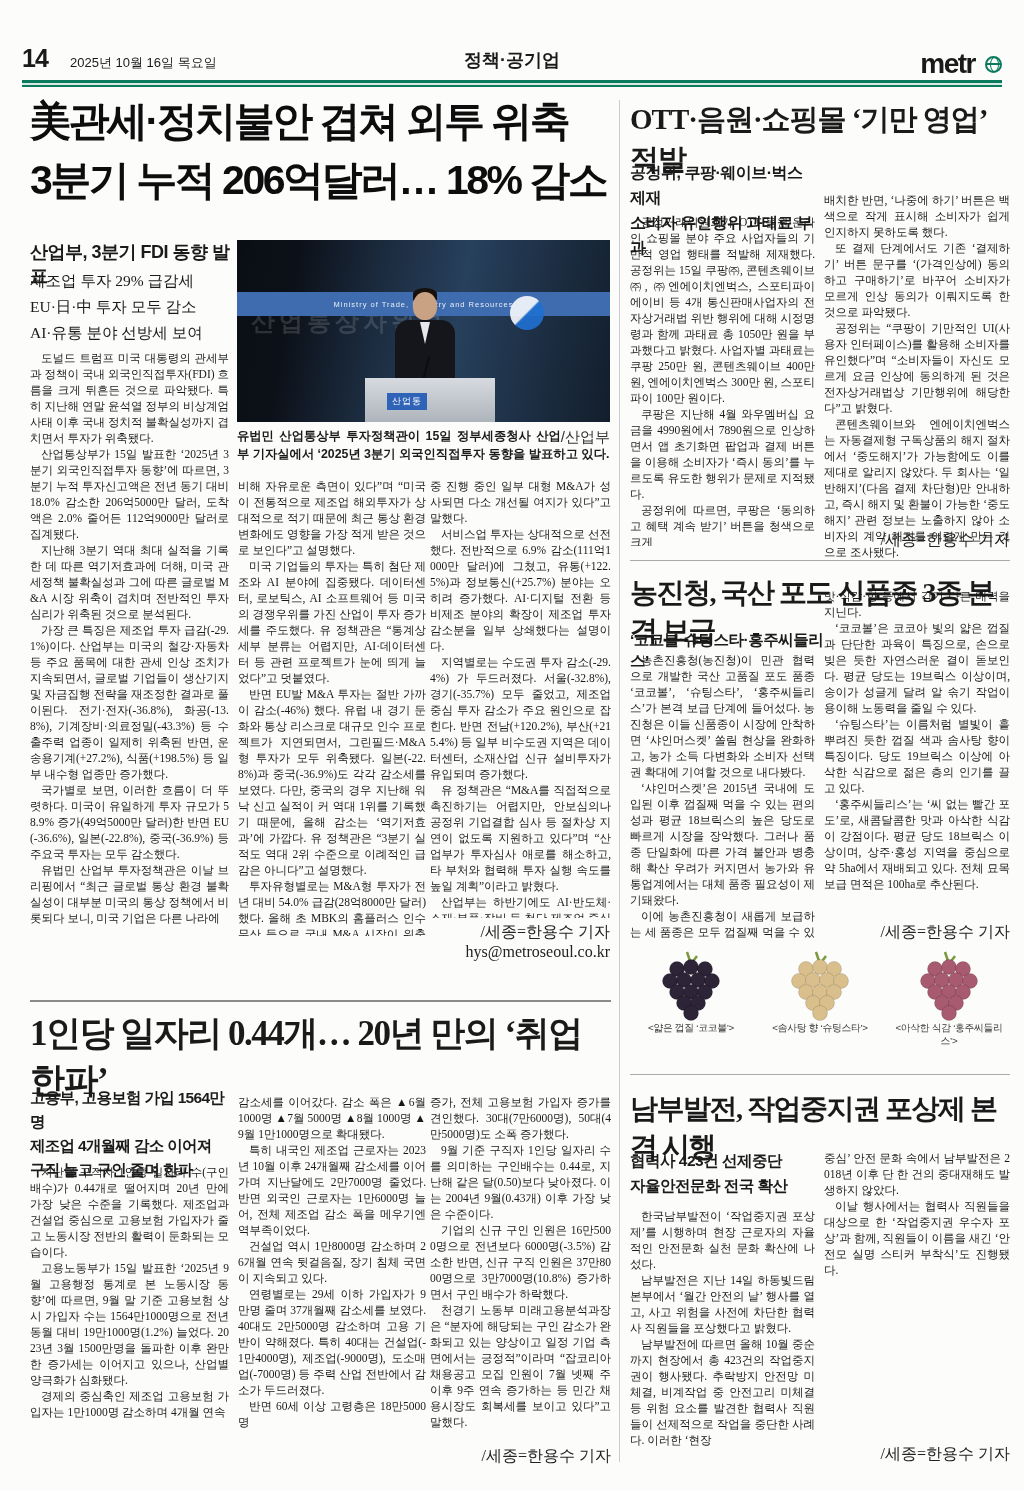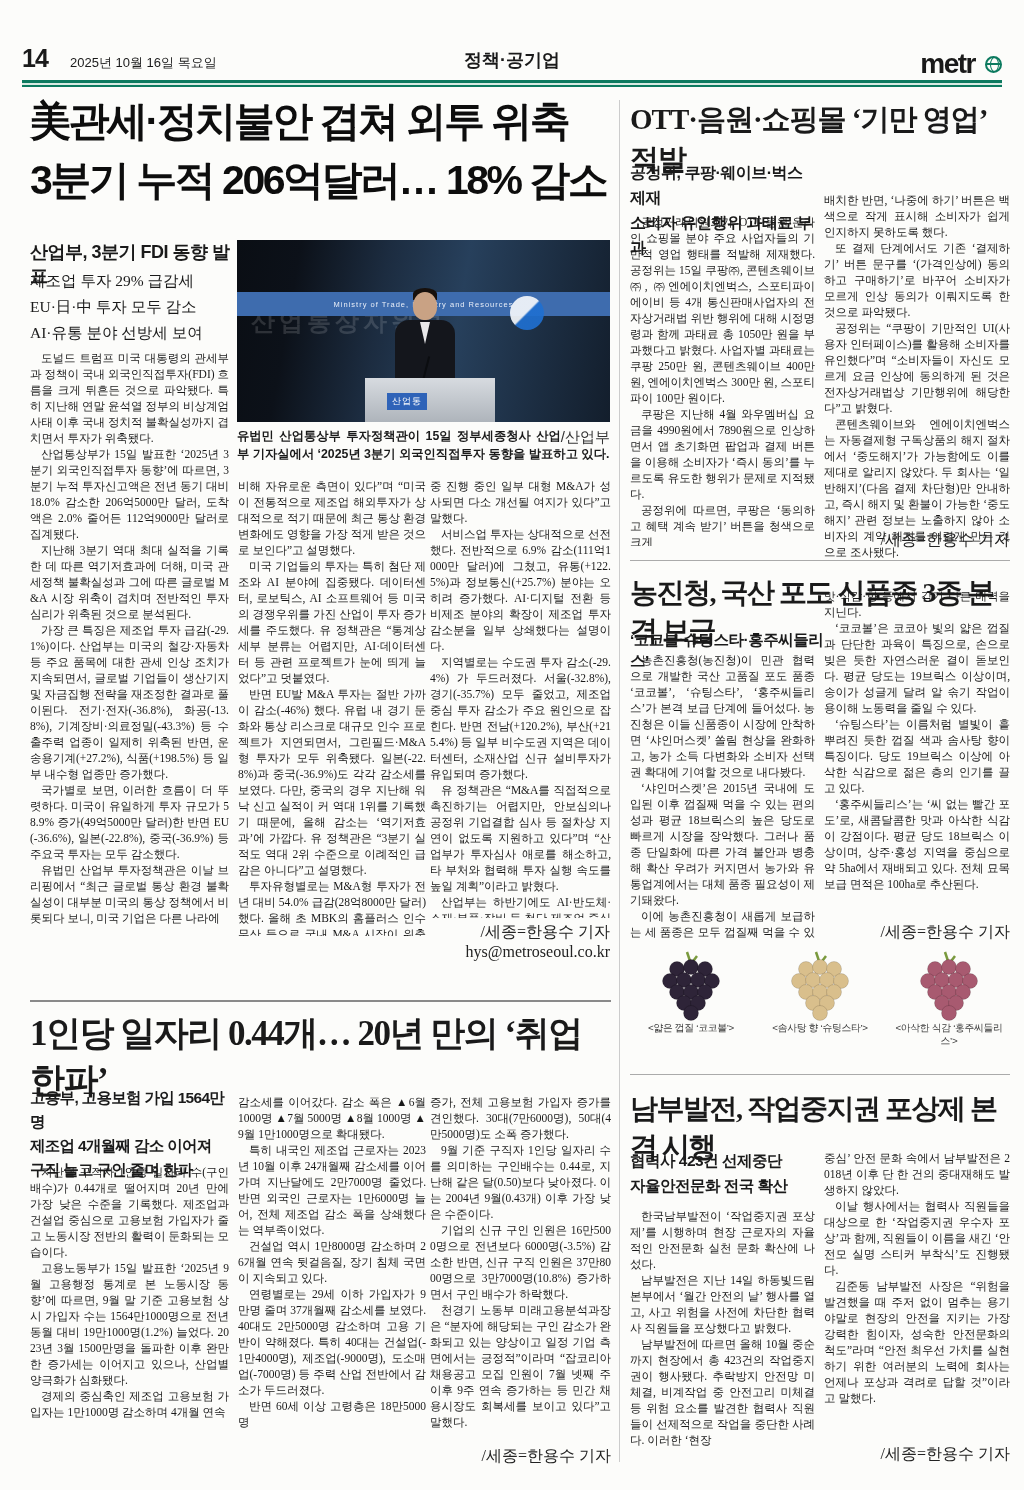--- a/index.html
+++ b/index.html
@@ -259,21 +259,21 @@
         <p>제조업 4개월째 감소 이어져</p>
         <p>구직 늘고 구인 줄며 한파</p>
       </div>
     <div class="body" style="left:30px; top:1164px; width:199px; height:298px;">
         <p>지난달 구직자 1인당 일자리 수(구인배수)가 0.44개로 떨어지며 20년 만에 가장 낮은 수준을 기록했다. 제조업과 건설업 중심으로 고용보험 가입자가 줄고 노동시장 전반의 활력이 둔화되는 모습이다.</p>
         <p>고용노동부가 15일 발표한 ‘2025년 9월 고용행정 통계로 본 노동시장 동향’에 따르면, 9월 말 기준 고용보험 상시 가입자 수는 1564만1000명으로 전년 동월 대비 19만1000명(1.2%) 늘었다. 2023년 3월 1500만명을 돌파한 이후 완만한 증가세는 이어지고 있으나, 산업별 양극화가 심화됐다.</p>
         <p>경제의 중심축인 제조업 고용보험 가입자는 1만1000명 감소하며 4개월 연속</p>
       </div>
     <div class="body cont" style="left:238px; top:1094px; width:188px; height:368px;">
         <p>감소세를 이어갔다. 감소 폭은 ▲6월 1000명 ▲7월 5000명 ▲8월 1000명 ▲9월 1만1000명으로 확대됐다.</p>
-        <p>특히 내국인 제조업 근로자는 2023년 10월 이후 24개월째 감소세를 이어가며 지난달에도 2만7000명 줄었다. 반면 외국인 근로자는 1만6000명 늘어, 전체 제조업 감소 폭을 상쇄했다는 역부족이었다.</p>
+        <p>특히 내국인 제조업 근로자는 2023년 10월 이후 24개월째 감소세를 이어가며 지난달에도 2만7000명 줄었다. 반면 외국인 근로자는 1만6000명 늘어, 전체 제조업 감소 폭을 메우기엔 역부족이었다.</p>
         <p>건설업 역시 1만8000명 감소하며 26개월 연속 뒷걸음질, 장기 침체 국면이 지속되고 있다.</p>
         <p>연령별로는 29세 이하 가입자가 9만명 줄며 37개월째 감소세를 보였다. 40대도 2만5000명 감소하며 고용 기반이 약해졌다. 특히 40대는 건설업(-1만4000명), 제조업(-9000명), 도소매업(-7000명) 등 주력 산업 전반에서 감소가 두드러졌다.</p>
         <p>반면 60세 이상 고령층은 18만5000명</p>
       </div>
     <div class="body cont" style="left:430px; top:1094px; width:181px; height:350px;">
         <p>증가, 전체 고용보험 가입자 증가를 견인했다. 30대(7만6000명), 50대(4만5000명)도 소폭 증가했다.</p>
         <p>9월 기준 구직자 1인당 일자리 수를 의미하는 구인배수는 0.44로, 지난해 같은 달(0.50)보다 낮아졌다. 이는 2004년 9월(0.43개) 이후 가장 낮은 수준이다.</p>
         <p>기업의 신규 구인 인원은 16만5000명으로 전년보다 6000명(-3.5%) 감소한 반면, 신규 구직 인원은 37만8000명으로 3만7000명(10.8%) 증가하면서 구인 배수가 하락했다.</p>
         <p>천경기 노동부 미래고용분석과장은 “분자에 해당되는 구인 감소가 완화되고 있는 양상이고 일정 기업 측면에서는 긍정적”이라며 “잡코리아 채용공고 모집 인원이 7월 넷째 주 이후 9주 연속 증가하는 등 민간 채용시장도 회복세를 보이고 있다”고 말했다.</p>
       </div>
@@ -287,18 +287,17 @@
         <p>자율안전문화 전국 확산</p>
       </div>
     <div class="body" style="left:630px; top:1208px; width:185px; height:254px;">
         <p>한국남부발전이 ‘작업중지권 포상제’를 시행하며 현장 근로자의 자율적인 안전문화 실천 문화 확산에 나섰다.</p>
         <p>남부발전은 지난 14일 하동빛드림본부에서 ‘월간 안전의 날’ 행사를 열고, 사고 위험을 사전에 차단한 협력사 직원들을 포상했다고 밝혔다.</p>
         <p>남부발전에 따르면 올해 10월 중순까지 현장에서 총 423건의 작업중지권이 행사됐다. 추락방지 안전망 미체결, 비계작업 중 안전고리 미체결 등 위험 요소를 발견한 협력사 직원들이 선제적으로 작업을 중단한 사례다. 이러한 ‘현장</p>
       </div>
     <div class="body cont" style="left:824px; top:1150px; width:186px; height:292px;">
         <p>중심’ 안전 문화 속에서 남부발전은 2018년 이후 단 한 건의 중대재해도 발생하지 않았다.</p>
         <p>이날 행사에서는 협력사 직원들을 대상으로 한 ‘작업중지권 우수자 포상’과 함께, 직원들이 이름을 새긴 ‘안전모 실명 스티커 부착식’도 진행됐다.</p>
-        <p>김준동 남부발전 사장은 “위험을 발견했을 때 주저 없이 멈추는 용기야말로 현장의 안전을 지키는 가장 강력한 힘이자, 성숙한 안전문화의 척도”라며 “안전 최우선 가치를 실현하기 위한 여러분의 노력에 회사는 언제나 포상과 격려로 답할 것”이라고 말했다.</p>
       </div>
     <div class="byline" style="position:absolute; left:824px; top:1444px; width:186px;">/세종=한용수 기자</div>
   </section>
 
 </div>
 
 </body></html>

